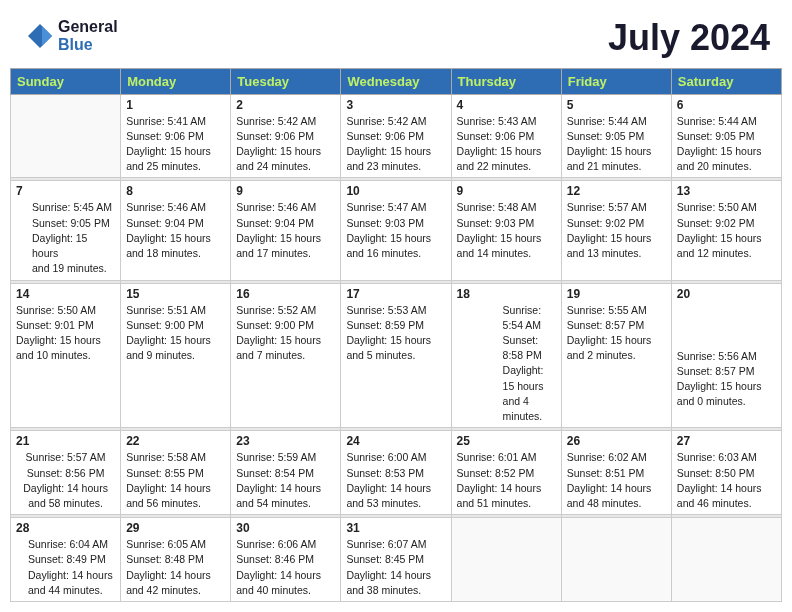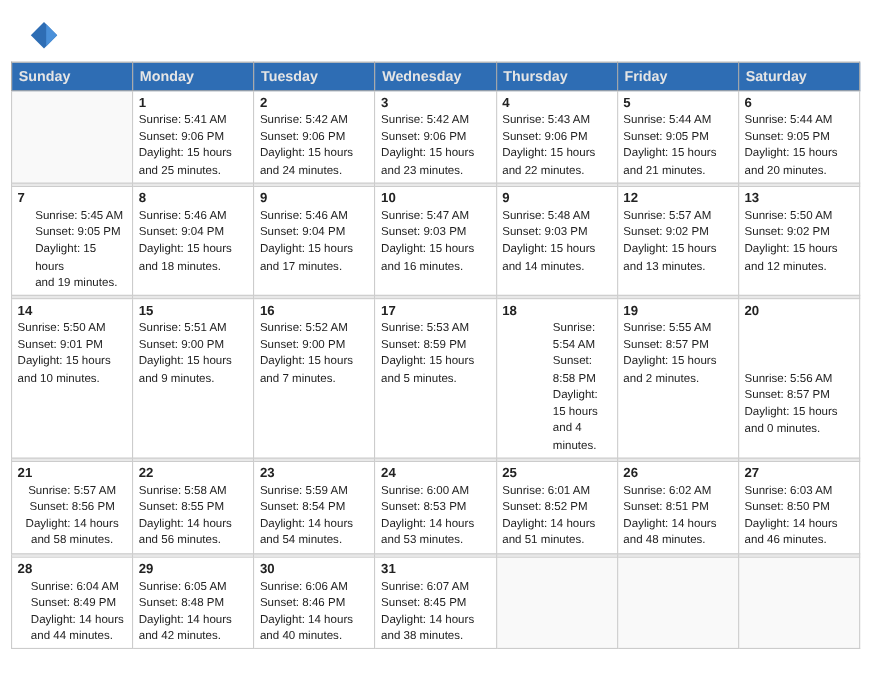--- a/index.html
+++ b/index.html
@@ -34,21 +34,21 @@
       font-size: 15px;
       color: #333;
     }
     .calendar {
       width: 100%;
       border-collapse: collapse;
       margin-top: 6px;
     }
     .calendar th {
       background-color: #2e6db4;
-      color: #e5e5e5;
+      color: #bef264;
       text-align: left;
       padding: 5px 6px;
       font-size: 13px;
       border: 1px solid #aaa;
     }
     .calendar td {
       vertical-align: top;
       border: 1px solid #ccc;
       padding: 3px 5px;
       font-size: 10.5px;
@@ -72,22 +72,27 @@
   </style>
 </head>
 <body>
 
 <div class="header">
   <div class="logo">
     <svg width="32" height="28" viewBox="0 0 32 28">
       <polygon points="18,2 30,14 18,26 6,14" fill="#2e6db4"></polygon>
       <polygon points="20,4 30,14 20,24" fill="#4a90d9"></polygon>
     </svg>
+    <div>
+      <span style="font-size:16px;font-weight:bold;color:#1a1a2e;">General</span><br>
+      <span style="font-size:16px;font-weight:bold;color:#2e6db4;">Blue</span>
+    </div>
   </div>
   <div class="title-block">
+    <div class="month-title">July 2024</div>
   </div>
 </div>
 
 <table class="calendar">
   <thead>
     <tr>
 
     <th>Sunday</th>
         <th>Monday</th>
         <th>Tuesday</th>

